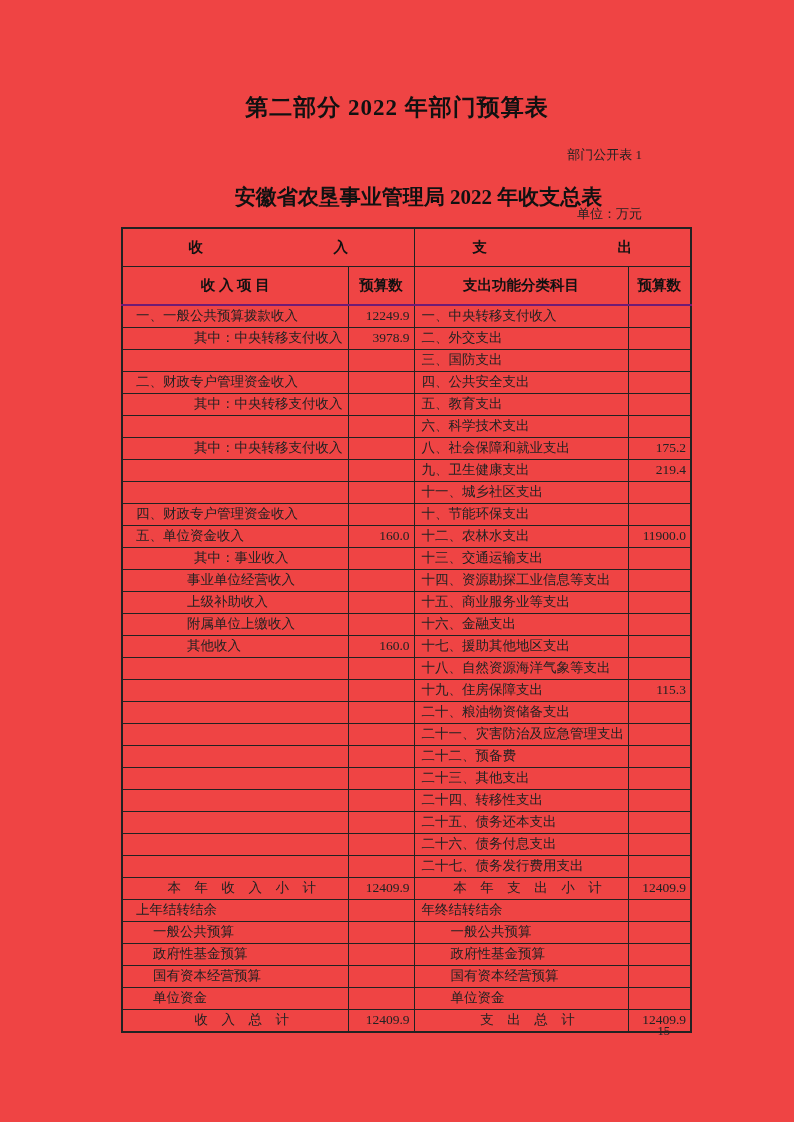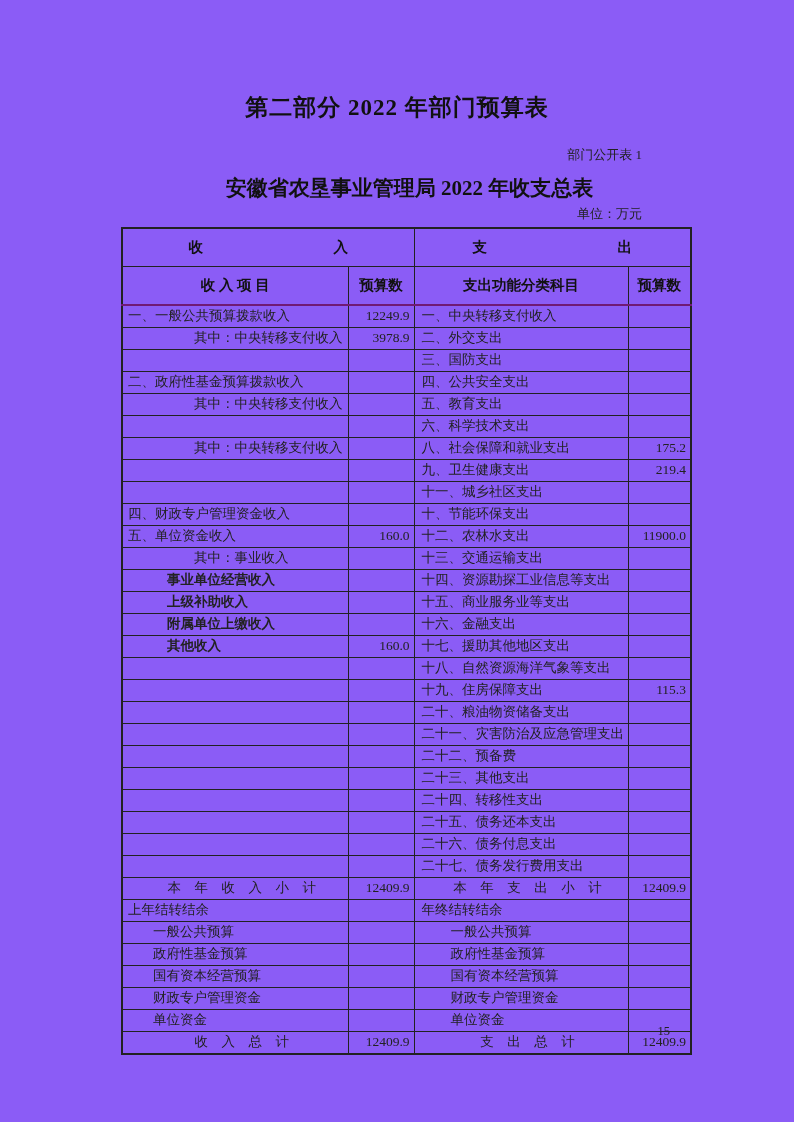--- a/index.html
+++ b/index.html
@@ -1,39 +1,39 @@
 <!DOCTYPE html>
 <html><head>
 <meta charset="utf-8">
 <style>
   html,body{margin:0;padding:0;background:#e8e8e8;}
   .page{
     position:relative;
     width:794px;height:1122px;
-    background:#8b5cf6;
+    background:#ef4444;
     margin:0 auto;
     font-family:"Liberation Serif","DejaVu Serif",serif;
     color:#1e1e1e;
     overflow:hidden;
   }
   .content{position:absolute;left:121px;top:0;width:569px;}
   .section-title{
     position:absolute;left:0;top:92px;width:100%;
     text-align:center;font-size:23px;font-weight:bold;
     letter-spacing:1px;margin:0;color:#111;
   }
   .table-label{
     position:absolute;left:0;top:146px;width:100%;
     text-align:right;padding-right:48px;box-sizing:border-box;
     font-size:13px;color:#222;
   }
   .table-title{
     position:absolute;left:0;top:170px;width:100%;
     text-align:center;font-size:21px;font-weight:bold;
-    margin:4px;color:#111;
+    margin:13px;color:#111;
   }
   .unit-label{
     position:absolute;left:0;top:205px;width:100%;
     text-align:right;padding-right:48px;box-sizing:border-box;
     font-size:13px;color:#222;
   }
   table.budget{
     position:absolute;left:0;top:227px;
     width:569px;height:791px;
     border-collapse:collapse;table-layout:fixed;
@@ -46,23 +46,23 @@
     overflow:hidden;white-space:nowrap;
     height:21px;line-height:1.1;
     color:#222;
   }
   table.budget thead th{
     text-align:center;font-weight:bold;font-size:14.5px;padding:8px;color:#111;
   }
   table.budget thead tr.cols th{border-bottom:2px solid #701a75;}
   td.c-val{text-align:right;padding-right:5px;}
   td.c-item{text-align:left;}
-  td.c-item.i0{padding-left:5px;}
+  td.c-item.i0{padding-left:13px;}
   td.c-item.i1{padding-left:71px;}
-  td.c-item.i2{padding-left:44px;font-weight:bold;}
+  td.c-item.i2{padding-left:64px;}
   td.c-item.i3{padding-left:30px;}
   td.c-item.e0{padding-left:7px;}
   td.c-item.e1{padding-left:36px;}
   td.c-item.sum{text-align:center;padding-left:17px;}
   .page-number{
     position:absolute;top:1024px;right:124px;
     font-size:12.5px;color:#222;
   }
 </style>
 </head>
@@ -109,21 +109,21 @@
             <td class="c-item e0">二、外交支出</td>
             <td class="c-val"></td>
           </tr>
           <tr>
             <td class="c-item i0"></td>
             <td class="c-val"></td>
             <td class="c-item e0">三、国防支出</td>
             <td class="c-val"></td>
           </tr>
           <tr>
-            <td class="c-item i0">二、政府性基金预算拨款收入</td>
+            <td class="c-item i0">二、财政专户管理资金收入</td>
             <td class="c-val"></td>
             <td class="c-item e0">四、公共安全支出</td>
             <td class="c-val"></td>
           </tr>
           <tr>
             <td class="c-item i1">其中：中央转移支付收入</td>
             <td class="c-val"></td>
             <td class="c-item e0">五、教育支出</td>
             <td class="c-val"></td>
           </tr>
@@ -277,26 +277,20 @@
             <td class="c-item e1">政府性基金预算</td>
             <td class="c-val"></td>
           </tr>
           <tr>
             <td class="c-item i3">国有资本经营预算</td>
             <td class="c-val"></td>
             <td class="c-item e1">国有资本经营预算</td>
             <td class="c-val"></td>
           </tr>
           <tr>
-            <td class="c-item i3">财政专户管理资金</td>
-            <td class="c-val"></td>
-            <td class="c-item e1">财政专户管理资金</td>
-            <td class="c-val"></td>
-          </tr>
-          <tr>
             <td class="c-item i3">单位资金</td>
             <td class="c-val"></td>
             <td class="c-item e1">单位资金</td>
             <td class="c-val"></td>
           </tr>
           <tr>
             <td class="c-item sum">收　入　总　计</td>
             <td class="c-val">12409.9</td>
             <td class="c-item sum">支　出　总　计</td>
             <td class="c-val">12409.9</td>

